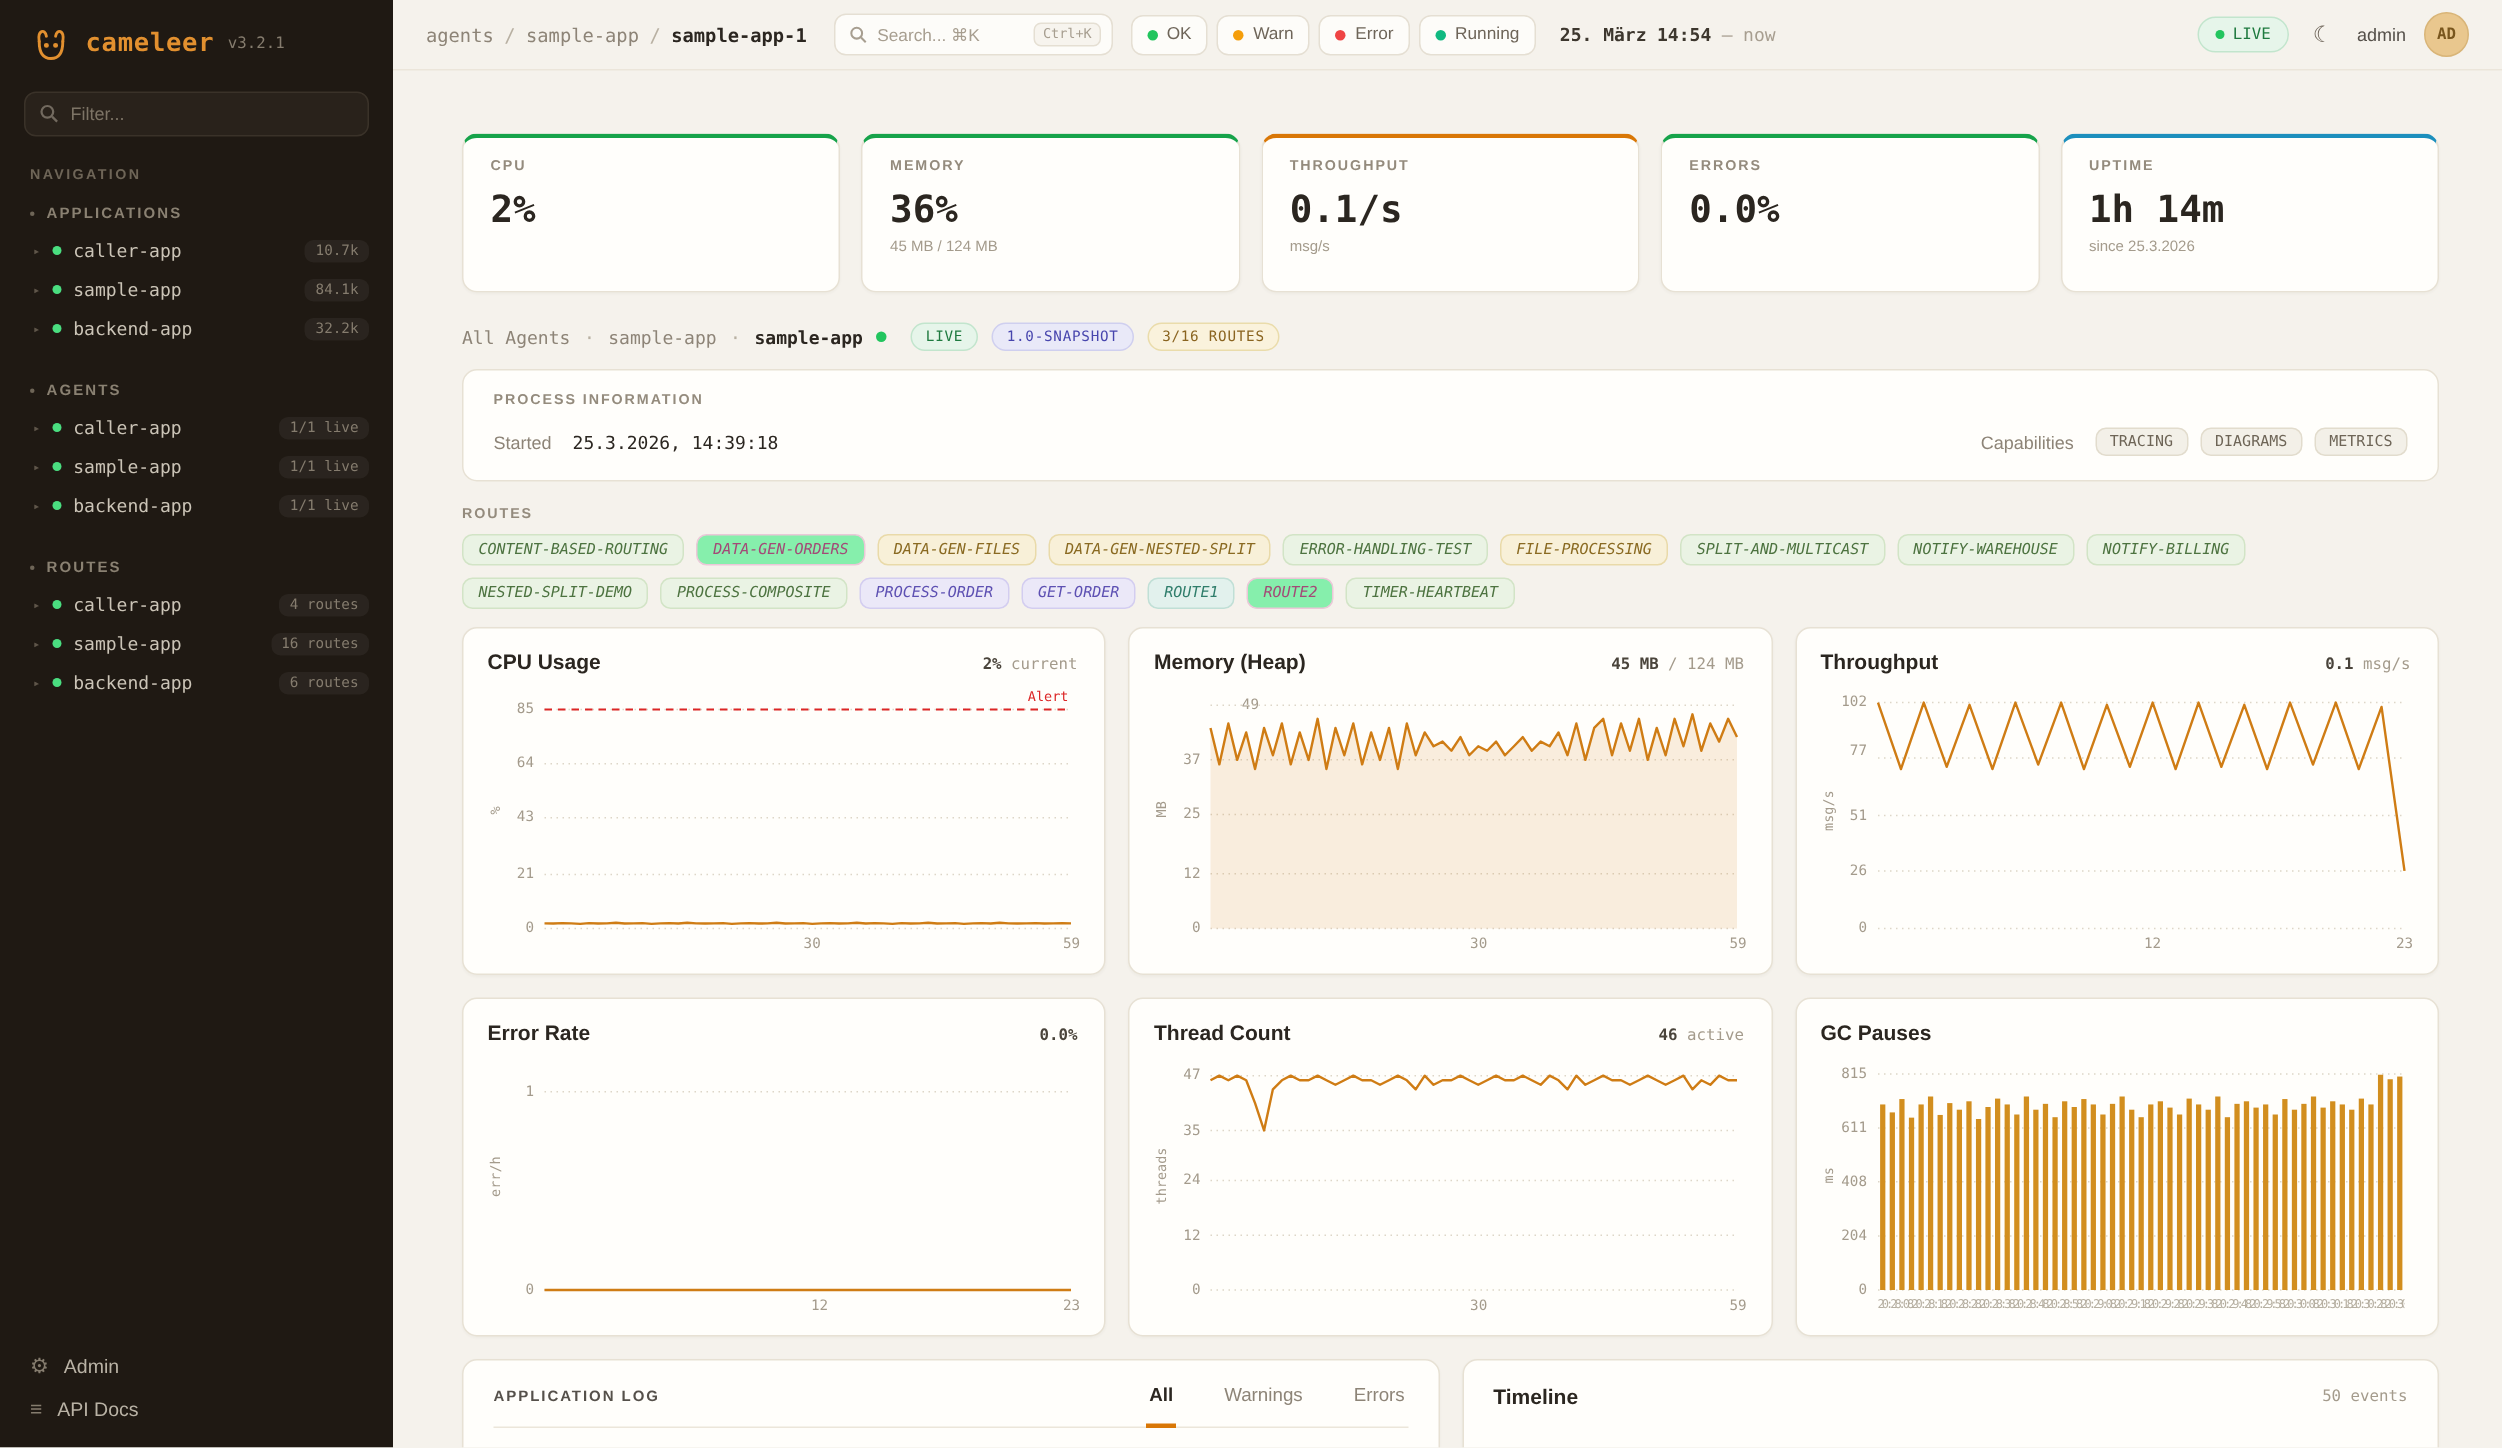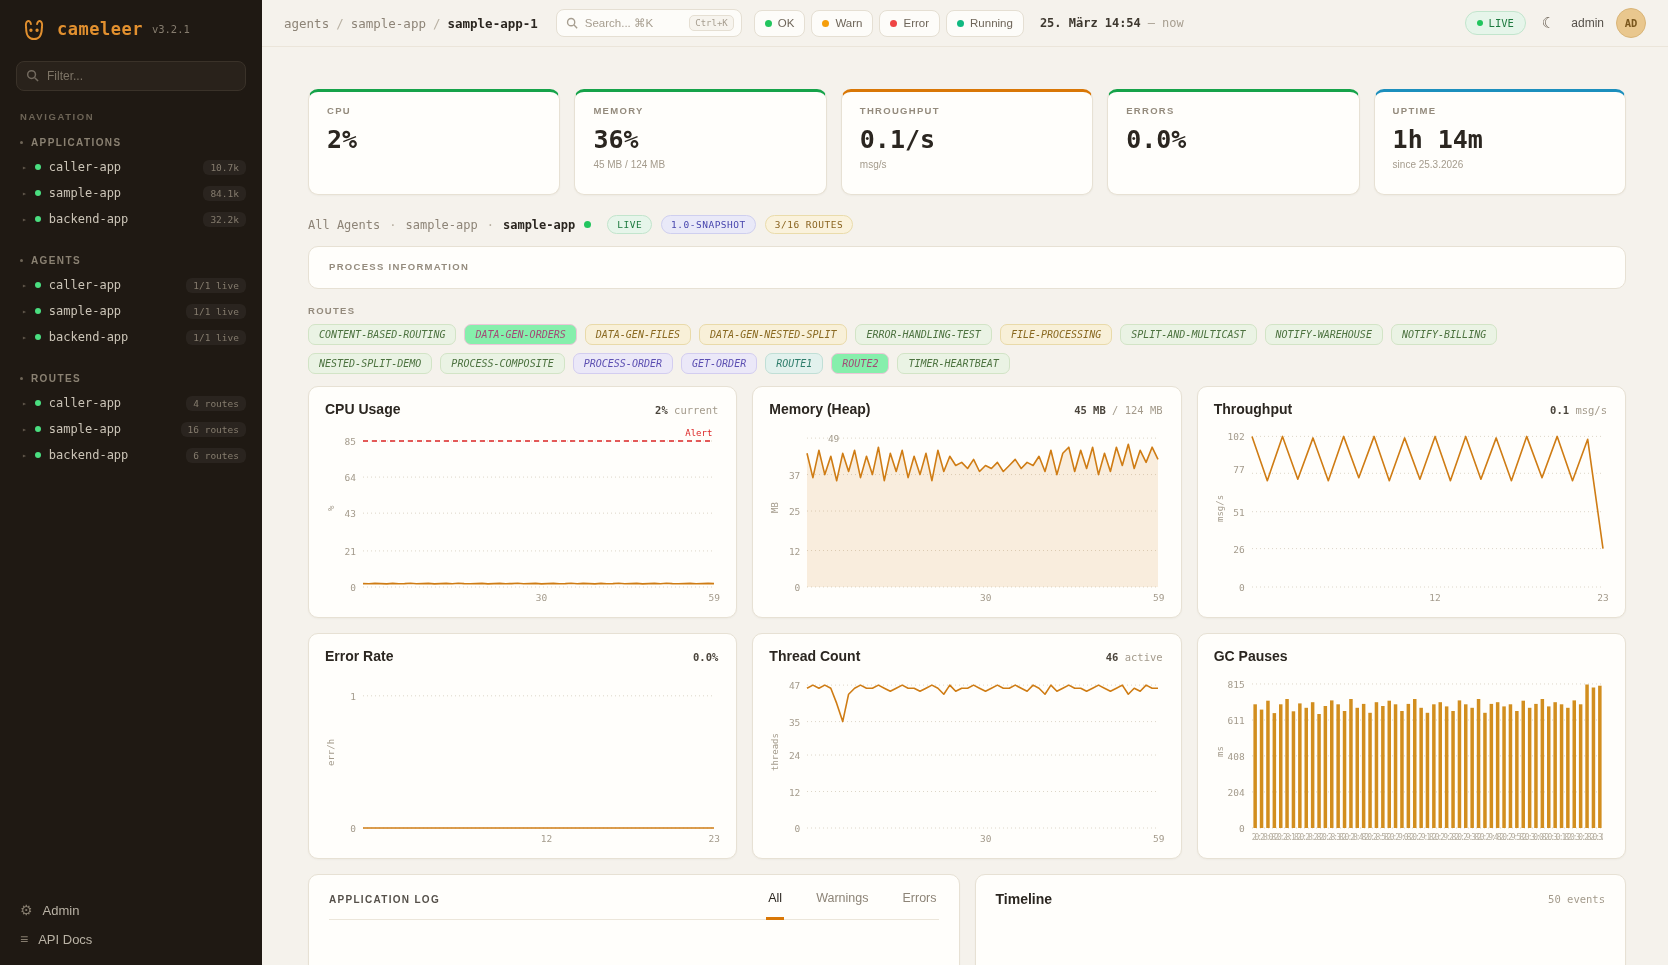--- a/index.html
+++ b/index.html
@@ -106,21 +106,21 @@
   .alert-label{position:absolute;right:2px;font-family:"DejaVu Sans Mono",monospace;font-size:9px;color:#dc2626;}
   .smear{position:absolute;left:0;right:0;bottom:-14px;overflow:hidden;white-space:nowrap;font-family:"DejaVu Sans Mono",monospace;font-size:8px;letter-spacing:-2px;color:#b6afa1;}
 
   .bottom-grid{margin-top:15px;display:grid;grid-template-columns:1fr 1fr;gap:15px;}
   .panel{background:#fffefb;border:1px solid #e7e1d4;border-radius:10px;padding:16px 20px 0;height:150px;box-shadow:0 1px 2px rgba(60,50,30,.04);}
   .panel-head{display:flex;align-items:center;justify-content:space-between;}
   .log-head{align-items:flex-end;border-bottom:1px solid #ece6da;}
   .panel-title-caps{font-size:10px;letter-spacing:1.3px;color:#55504a;font-weight:bold;padding-bottom:14px;}
   .tabs{display:flex;gap:30px;}
   .tab{font-size:12.5px;color:#8d8477;padding:0 2px 12px;margin-bottom:-1px;border-bottom:3px solid transparent;cursor:pointer;}
-  .tab.active{color:#2b2620;font-weight:normal;border-color:#d97706;text-align:right;}
+  .tab.active{color:#2b2620;font-weight:bold;border-color:#d97706;text-align:right;}
   .panel-title{font-size:14px;font-weight:bold;color:#2b2620;}
   .panel-value{font-family:"DejaVu Sans Mono",monospace;font-size:10.5px;color:#a49b8c;}
 </style>
 </head>
 <body>
 
 <aside class="sidebar">
   <div class="logo-row">
     <svg width="28" height="25" viewBox="0 0 32 28" fill="none" stroke="#e2902f" stroke-width="2.2" stroke-linecap="round">
       <path d="M7 13 C5.5 4.5 11.5 3 12.5 9"></path>
@@ -321,20 +321,32 @@
       </div>
     <div class="agent-badges" id="agent-badges">
         <span class="pill green">LIVE</span>
         <span class="pill indigo">1.0-SNAPSHOT</span>
         <span class="pill amber">3/16 ROUTES</span>
       </div>
   </div>
 
   <section class="process-card">
     <div class="proc-title">PROCESS INFORMATION</div>
+    <div class="proc-row">
+      <span class="proc-label">Started</span>
+      <span class="proc-value">25.3.2026, 14:39:18</span>
+      <div class="cap-group">
+        <span class="proc-label">Capabilities</span>
+        <span class="cap-chips" id="cap-chips">
+            <span class="cap-chip">TRACING</span>
+            <span class="cap-chip">DIAGRAMS</span>
+            <span class="cap-chip">METRICS</span>
+          </span>
+      </div>
+    </div>
   </section>
 
   <div class="routes-label">ROUTES</div>
   <div class="routes-chips" id="route-chips">
       <span class="chip green">CONTENT-BASED-ROUTING</span>
       <span class="chip pink">DATA-GEN-ORDERS</span>
       <span class="chip amber">DATA-GEN-FILES</span>
       <span class="chip amber">DATA-GEN-NESTED-SPLIT</span>
       <span class="chip green">ERROR-HANDLING-TEST</span>
       <span class="chip amber">FILE-PROCESSING</span>

